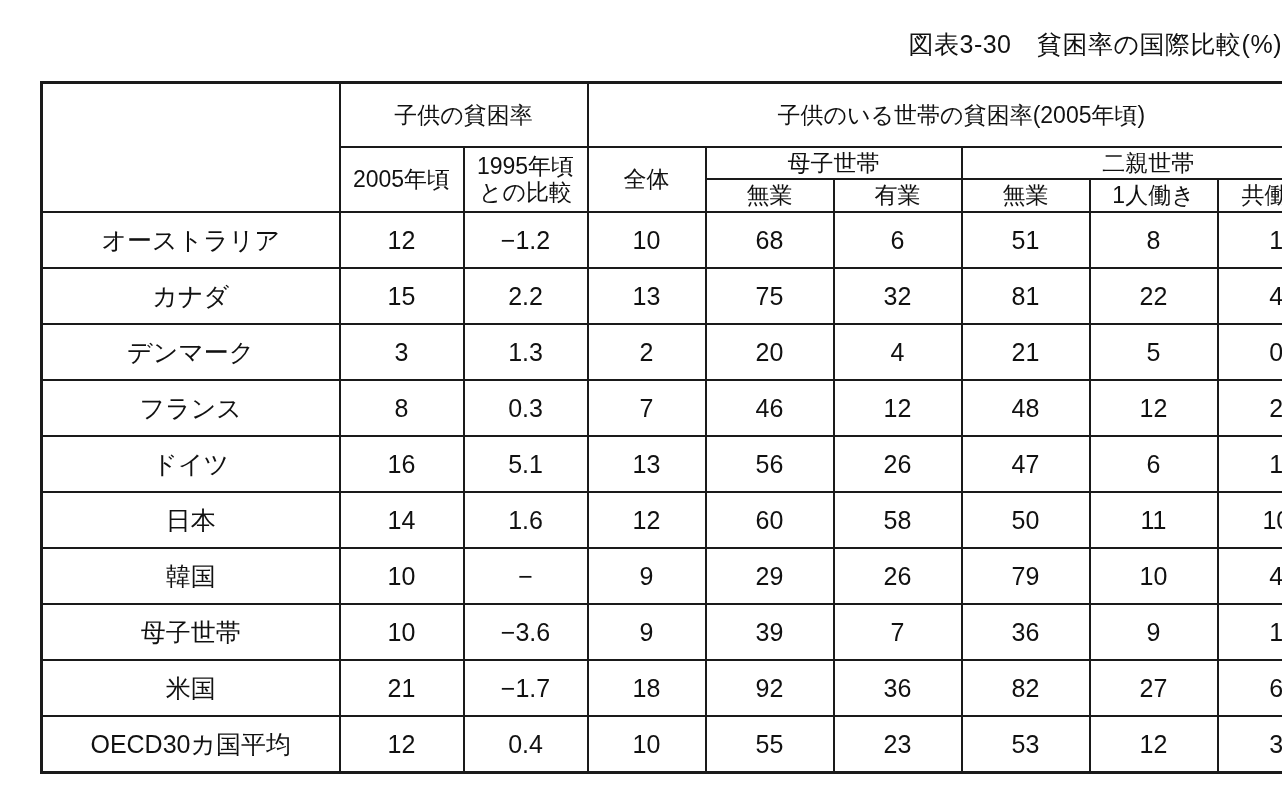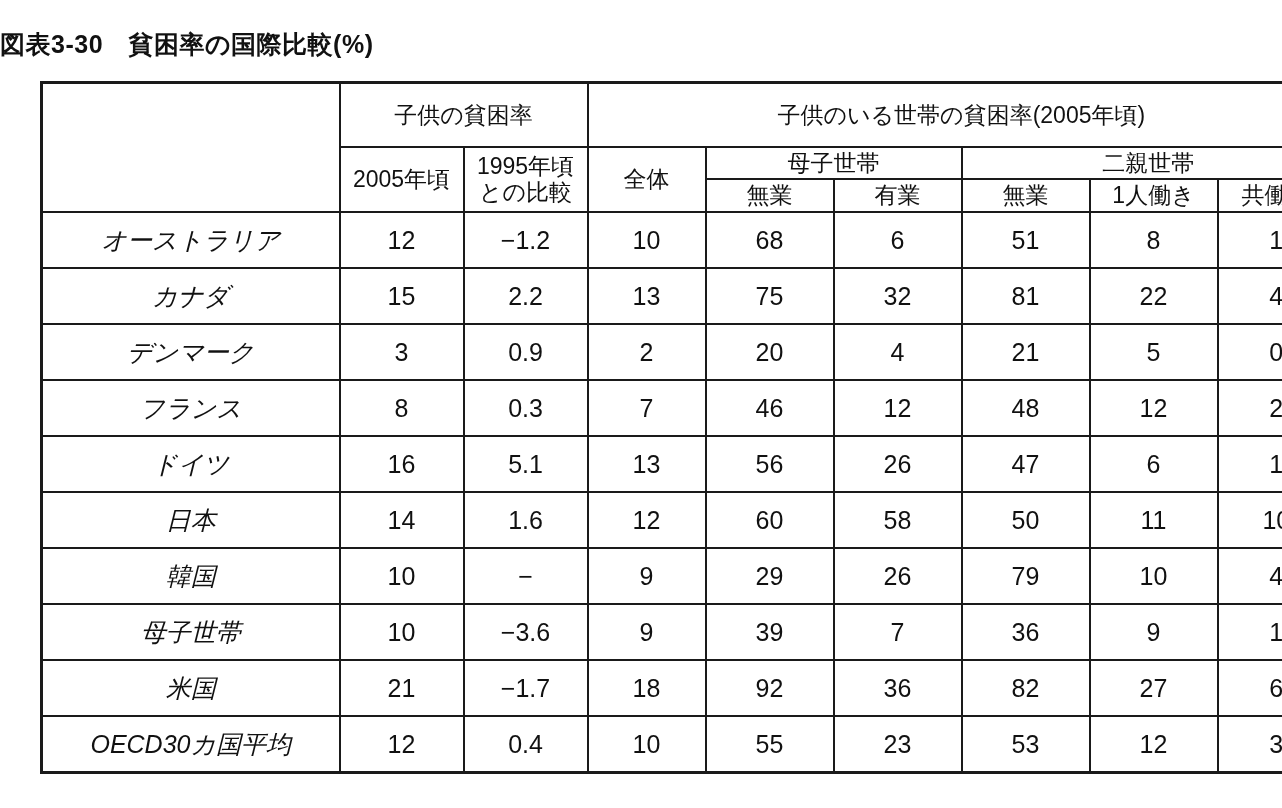--- a/index.html
+++ b/index.html
@@ -14,27 +14,28 @@
     color: #1a1a1a;
     overflow: hidden;
   }
   .page {
     position: relative;
     width: 1282px;
     height: 808px;
     box-sizing: border-box;
   }
   .figure-title {
-    text-align: left;
+    text-align: right;
     font-size: 25px;
-    font-weight: bold;
+    font-weight: normal;
     letter-spacing: 0.5px;
     padding-top: 28px;
     padding-bottom: 20px;
     color: #111;
+    padding-left: 48px;
   }
   .table-wrap {
     padding: 0 40px;
   }
   table.poverty-table {
     border-collapse: collapse;
     width: 1202px;
     table-layout: fixed;
     font-size: 23px;
     color: #111;
@@ -76,21 +77,20 @@
   .hdr-two-line {
     line-height: 1.12;
     font-size: 22px;
   }
   .data-row td {
     height: 50px;
     font-size: 25px;
   }
   .thick-left {
     border-left: 3px solid #1a1a1a !important;
-    font-style: italic;
   }
   .thick-right {
     border-right: 3px solid #1a1a1a !important;
   }
   .thick-top {
     border-top: 3px solid #1a1a1a !important;
   }
   .thick-bottom {
     border-bottom: 3px solid #1a1a1a !important;
   }
@@ -162,21 +162,21 @@
           <td>75</td>
           <td>32</td>
           <td>81</td>
           <td>22</td>
           <td class="thick-right">4</td>
         </tr>
 
         <tr class="data-row">
           <td class="country-cell thick-left">デンマーク</td>
           <td>3</td>
-          <td>0.9</td>
+          <td>1.3</td>
           <td>2</td>
           <td>20</td>
           <td>4</td>
           <td>21</td>
           <td>5</td>
           <td class="thick-right">0</td>
         </tr>
 
         <tr class="data-row">
           <td class="country-cell thick-left">フランス</td>

